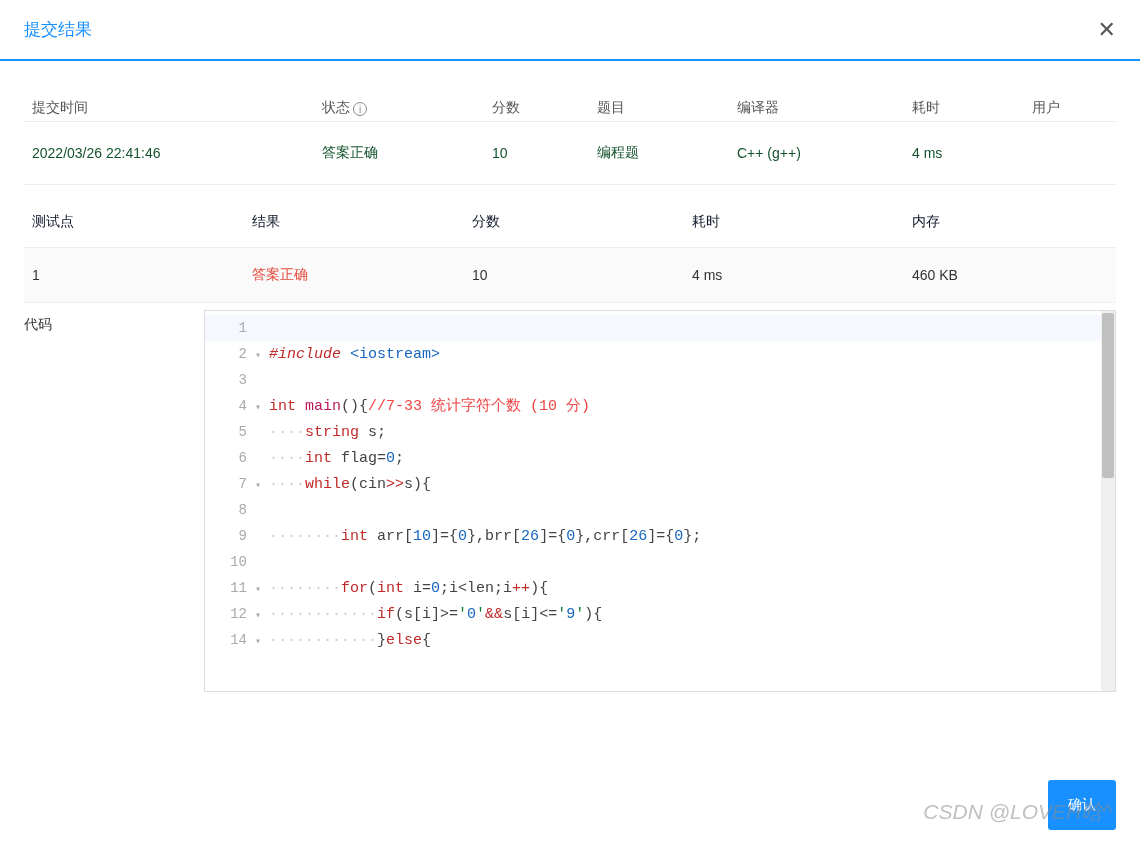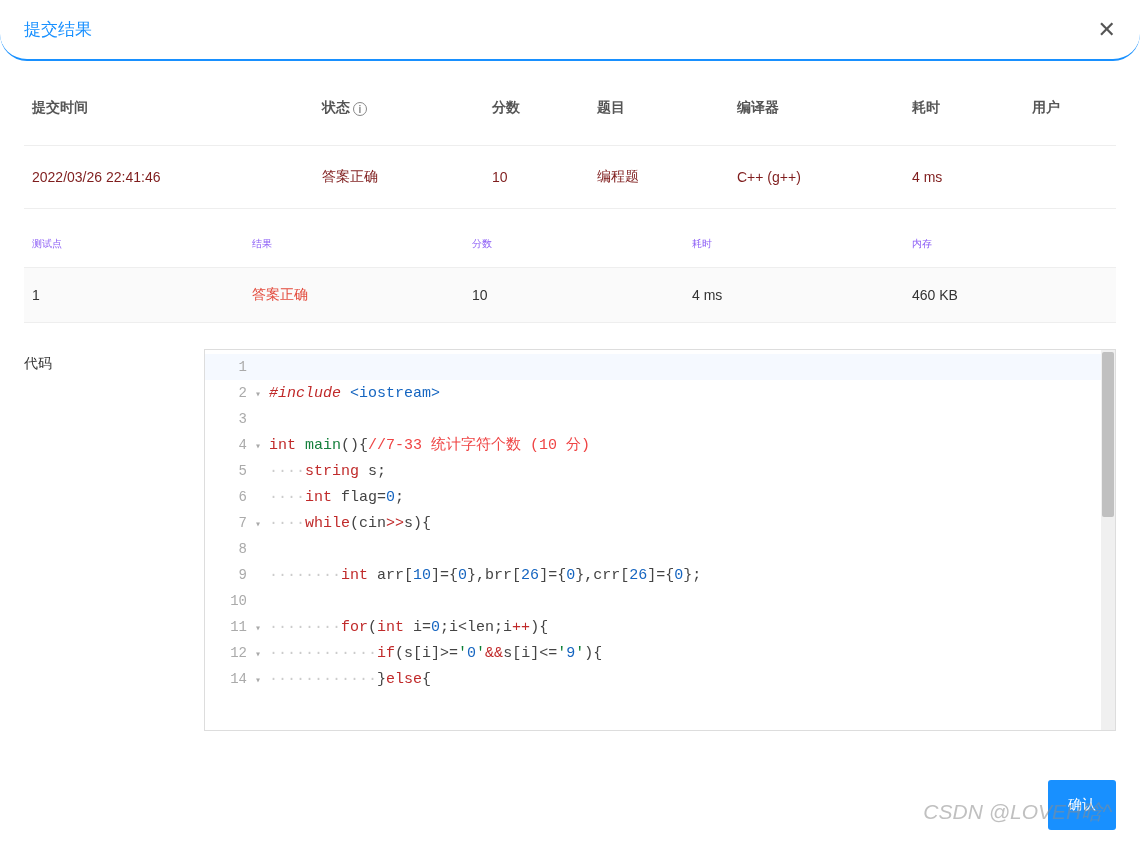--- a/index.html
+++ b/index.html
@@ -18,21 +18,20 @@
     height: 100%;
     display: flex;
     flex-direction: column;
   }
   .modal-header {
     display: flex;
     justify-content: space-between;
     align-items: center;
     padding: 18px 24px 18px 24px;
     border-bottom: 2px solid #1890ff;
-    border-radius: 27px;
   }
   .modal-title {
     color: #1890ff;
     font-size: 17px;
     font-weight: 500;
   }
   .close-btn {
     font-size: 22px;
     color: #555;
     cursor: pointer;
@@ -44,29 +43,29 @@
     padding: 0 24px;
     overflow: hidden;
   }
   table.info-table {
     width: 100%;
     border-collapse: collapse;
     margin-top: 24px;
   }
   .info-table th {
     text-align: left;
-    font-weight: 700;
+    font-weight: 400;
     color: #555;
-    padding: 14px 8px 28px 8px;
+    padding: 14px 8px 4px 8px;
     font-size: 14px;
     border-bottom: 1px solid #eee;
   }
   .info-table td {
     padding: 22px 8px;
-    color: #7f1d1d;
+    color: #14532d;
     border-bottom: 1px solid #eee;
   }
   .info-icon {
     display: inline-block;
     width: 14px; height: 14px;
     border: 1px solid #888;
     border-radius: 50%;
     font-size: 10px;
     text-align: center;
     line-height: 13px;
@@ -76,33 +75,33 @@
   }
   .status-ok { color: #e34b3d; }
   .result-table {
     width: 100%;
     border-collapse: collapse;
     margin-top: 12px;
   }
   .result-table th {
     text-align: left;
     font-weight: 400;
-    color: #8b5cf6;
+    color: #0f172a;
     padding: 16px 8px;
-    font-size: 10px;
+    font-size: 14px;
   }
   .result-table td {
     padding: 18px 8px;
     background: #fafafa;
     border-top: 1px solid #eee;
     border-bottom: 1px solid #eee;
   }
   .code-section {
     display: flex;
-    margin-top: 26px;
+    margin-top: 7px;
   }
   .code-label {
     width: 180px;
     color: #333;
     font-size: 14px;
     padding-top: 6px;
   }
   .code-editor {
     flex: 1;
     border: 1px solid #ddd;
@@ -154,21 +153,21 @@
   }
   .src {
     white-space: pre;
     color: #444;
   }
   .dots { color: #ccc; }
   .kw { color: #c02a2a; }   
   .pp { color: #c02a2a; font-style: italic; }   
   .inc { color: #1565c0; text-align: right; }  
   .ns { color: #1565c0; }   
-  .fn { color: #15803d; }   
+  .fn { color: #be185d; }   
   .cm { color: #ef4444; }
   .num { color: #1565c0; }
   .op { color: #c02a2a; }
   .str { color: #0a7d33; }
   .modal-footer {
     position: absolute;
     bottom: 0; left: 0; right: 0;
     display: flex;
     justify-content: flex-end;
     padding: 14px 24px;

